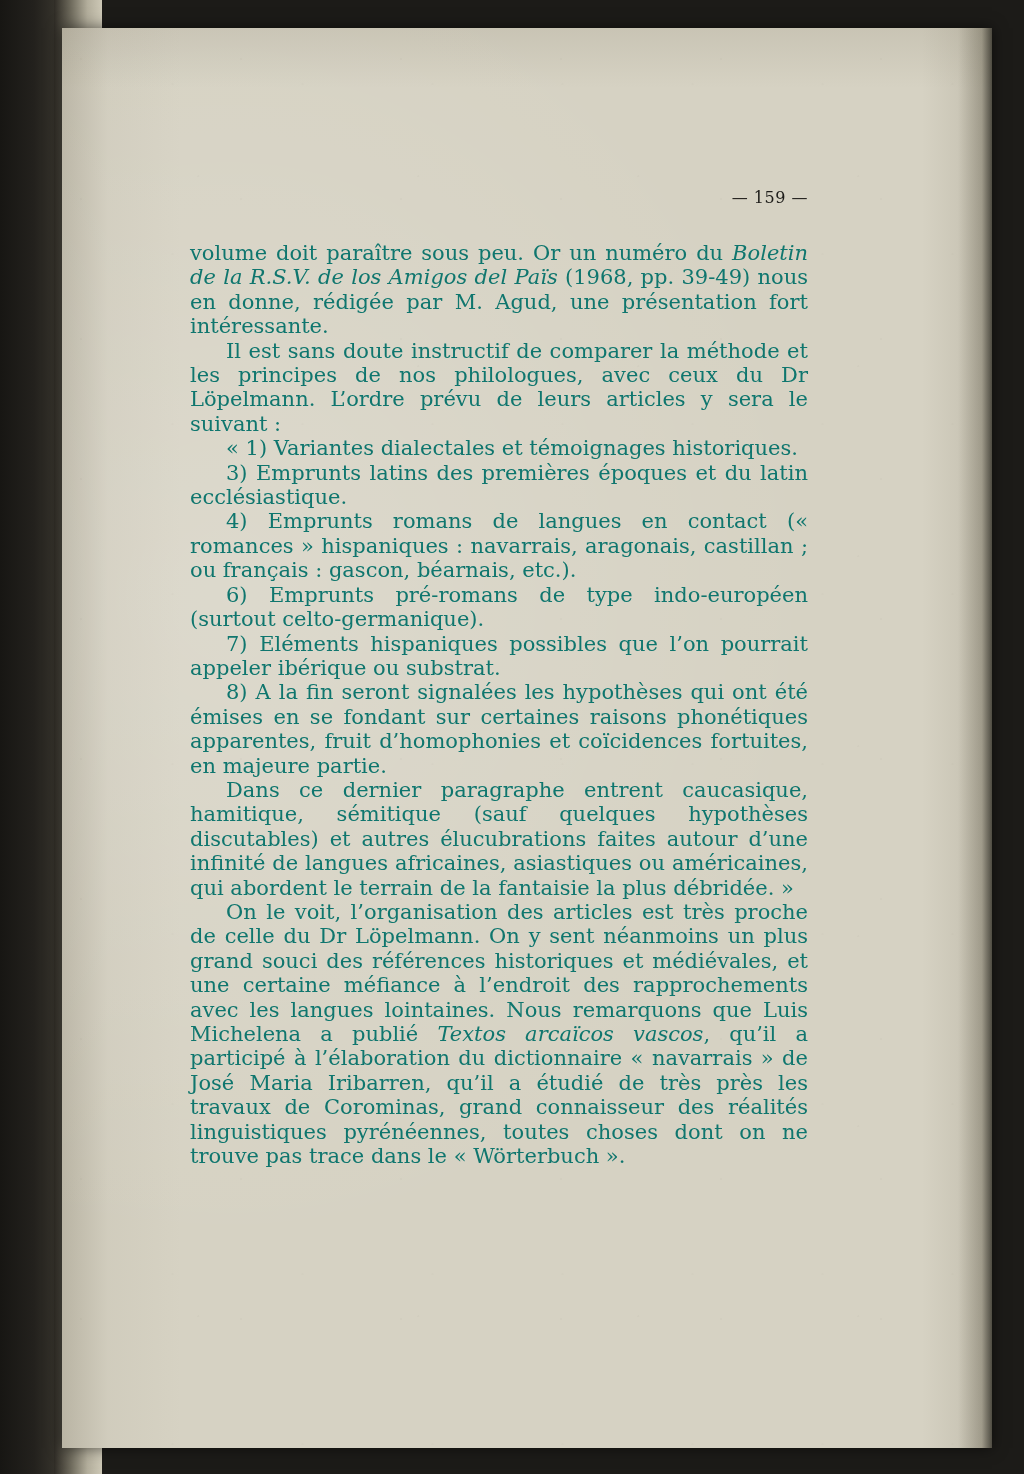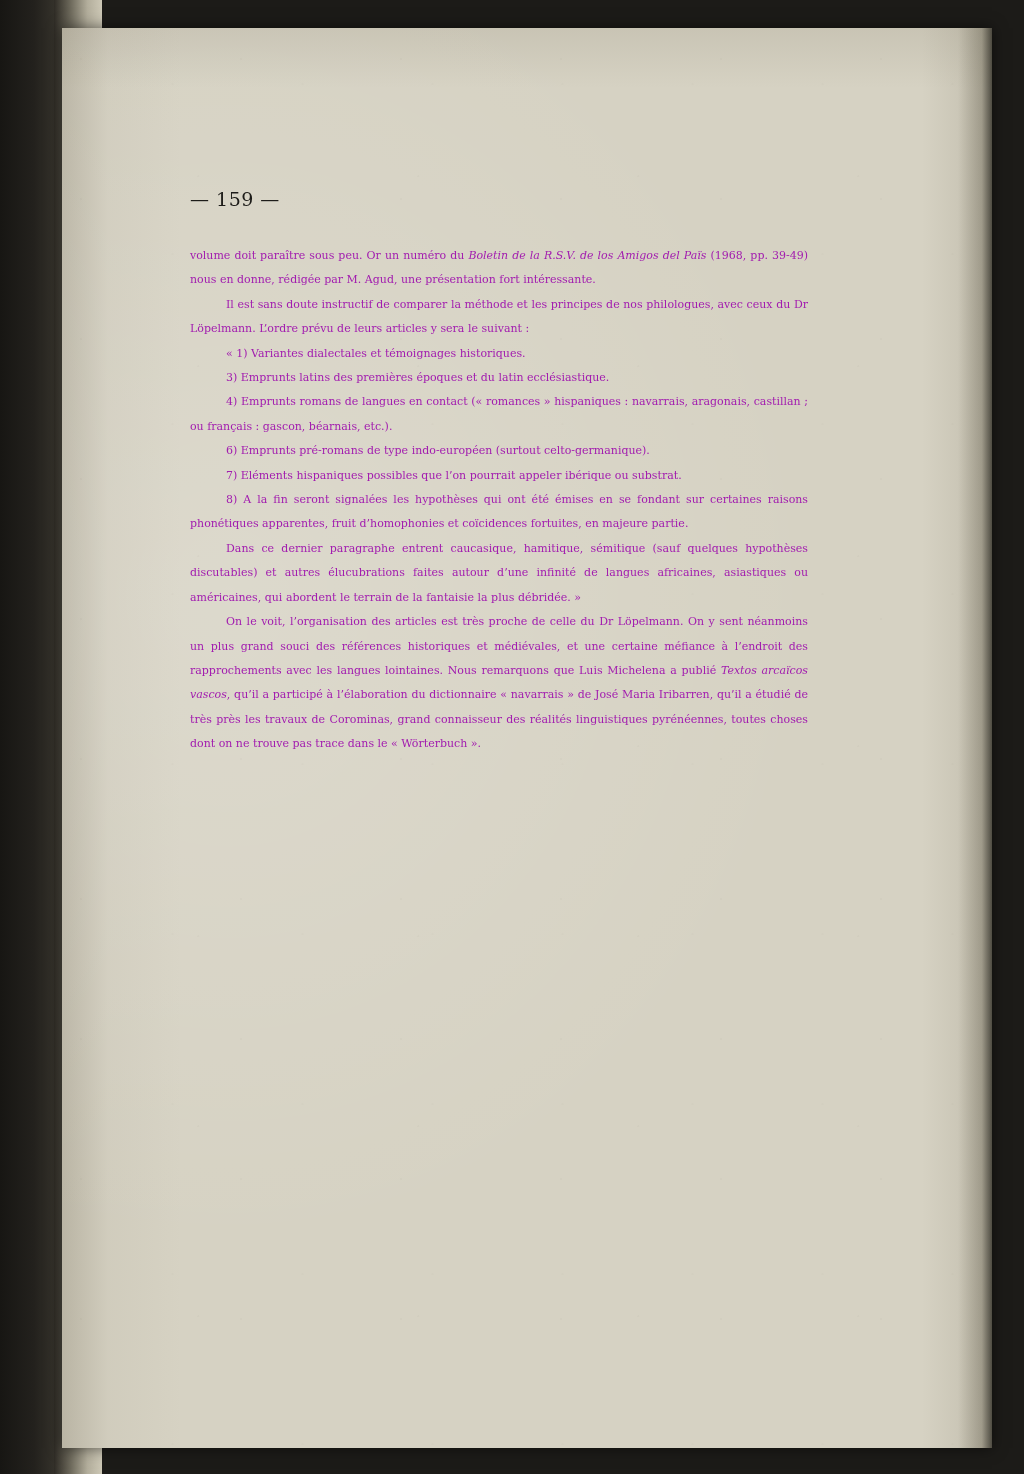--- a/index.html
+++ b/index.html
@@ -53,34 +53,34 @@
     background: linear-gradient(to right, rgba(90,85,68,0.0) 0%, rgba(90,85,68,0.35) 70%, rgba(40,38,30,0.75) 100%);
   }
   .text-column {
     position: absolute;
     left: 128px;
     top: 160px;
     width: 618px;
     color: #1f1e1c;
   }
   .folio {
-    text-align: left;
-    font-size: 19px;
+    text-align: right;
+    font-size: 16px;
     letter-spacing: 0.5px;
     margin-bottom: 34px;
     color: #1d1c19;
   }
   p.para {
     margin: 0 0 0 0;
-    font-size: 11px;
+    font-size: 21px;
     line-height: 24.4px;
     text-align: justify;
     text-justify: inter-word;
     hyphens: manual;
-    color: #a21caf;
+    color: #0f766e;
   }
   p.para + p.para { }
   p.indent { text-indent: 36px; }
   p.noindent { text-indent: 0; }
   .it { font-style: italic; }
   
   .speckle {
     position: absolute;
     inset: 0;
     pointer-events: none;

